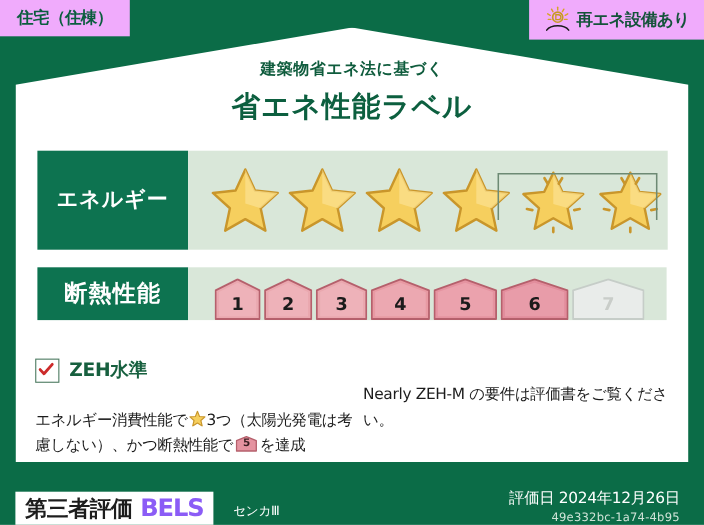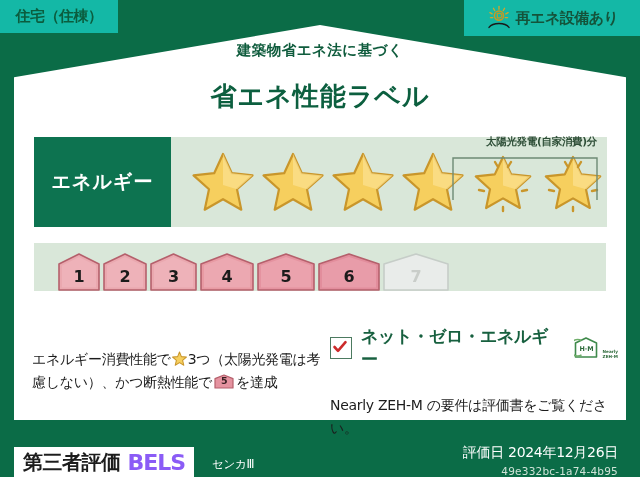--- a/index.html
+++ b/index.html
@@ -6,44 +6,44 @@
   body{
     width:640px;height:477px;overflow:hidden;
     background:#0a6b46;
     font-family:"DejaVu Sans","Liberation Sans",sans-serif;
     -webkit-font-smoothing:antialiased;
   }
   #label-root{position:relative;width:640px;height:477px;background:#0b6c47;}
 
   
   .corner-badge{
-    position:absolute;background:#14b8a6;display:flex;align-items:center;
+    position:absolute;background:#f0abfc;display:flex;align-items:center;
     justify-content:center;z-index:30;
   }
   #badge-left{left:0;top:0;width:118px;height:33px;}
   #badge-left .txt{
     font-size:15px;font-weight:bold;color:#0b5d3e;letter-spacing:-0.5px;
   }
-  #badge-right{right:0;top:0;width:176px;height:36px;gap:4px;}
+  #badge-right{right:0;top:0;width:159px;height:36px;gap:4px;}
   #badge-right .txt{
     font-size:15px;font-weight:bold;color:#14533a;letter-spacing:-0.5px;
   }
   .sun-ico{width:26px;height:26px;flex:0 0 26px;position:relative;top:0;}
 
   
   #panel{
     position:absolute;left:14px;top:25px;width:612px;height:395px;
     background:#ffffff;
     clip-path:polygon(0% 13.2%, 50% 0%, 100% 13.2%, 100% 100%, 0% 100%);
     z-index:10;
   }
 
   
   #title-sub{
-    position:absolute;left:0;right:0;top:41px;text-align:center;
+    position:absolute;left:0;right:0;top:53px;text-align:center;
     font-size:14.5px;font-weight:bold;color:#0f5c3d;letter-spacing:0.5px;z-index:20;
   }
   #title-main{
     position:absolute;left:0;right:0;top:79px;text-align:center;
     font-size:26px;font-weight:bold;color:#0c5f3f;letter-spacing:1px;z-index:20;
   }
 
   
   .row{position:absolute;display:flex;align-items:stretch;z-index:20;}
   #row-energy{left:34px;top:137px;width:572px;height:90px;}
@@ -224,28 +224,30 @@
               <g fill="none" stroke="#c9962b" stroke-width="2.4" stroke-linecap="round">
                 <path d="M26,13 l3,5"></path>
                 <path d="M42,13 l-3,5"></path>
                 <path d="M10,41 l5,1"></path>
                 <path d="M58,41 l-5,1"></path>
                 <path d="M34,62 l0,-4"></path>
               </g>
             </svg>
         </div>
       </div>
-      <div id="solar-cap">太陽光発電(自家消費)分</div>
       <svg id="solar-bracket" viewBox="0 0 148 62" preserveAspectRatio="none">
         <path d="M2,58 L2,16 L146,16 L146,58" fill="none" stroke="#6d8a74" stroke-width="1.4"></path>
       </svg>
     </div>
   </div>
 
   <div class="row" id="row-insul">
+    <div class="row-label">
+      <span>断熱性能</span>
+    </div>
     <div class="row-body">
       <div id="ins-badges">
         <div class="hbadge" style="width:42px">
           <svg viewBox="0 0 42 38" preserveAspectRatio="none">
               <polygon points="21,1 41,11 41,37 1,37 1,11" fill="#eaa8af" stroke="#b5606c" stroke-width="1.6" stroke-linejoin="round"></polygon>
               <polygon points="21,4 38,12.5 38,34.5 4,34.5 4,12.5" fill="#f0b9c0" opacity="0.6"></polygon>
             </svg>
           <span>1</span>
         </div>
         <div class="hbadge" style="width:44px">
@@ -287,46 +289,36 @@
           <svg viewBox="0 0 66 38" preserveAspectRatio="none">
               <polygon points="33,1 65,11 65,37 1,37 1,11" fill="#e9ecea" stroke="#c6cdc8" stroke-width="1.6" stroke-linejoin="round"></polygon>
             </svg>
           <span>7</span>
         </div>
       </div>
     </div>
   </div>
 
   <div class="col" id="col-left">
-    <div class="col-body"><span>エネルギー消費性能で</span><span class="inline-star"><svg viewBox="0 0 16 16">
-            <polygon points="8,1 10,6 15.4,6.4 11.3,9.9 12.6,15.2 8,12.4 3.4,15.2 4.7,9.9 0.6,6.4 6,6" fill="#f6cf5e" stroke="#c9962b" stroke-width="1.1" stroke-linejoin="round"></polygon>
-          </svg></span><span>3つ（太陽光発電は考慮しない）、かつ断熱性能で</span><span class="inline-badge"><svg viewBox="0 0 20 15" preserveAspectRatio="none">
-            <polygon points="10,1 19,4.6 19,14 1,14 1,4.6" fill="#e593a0" stroke="#b5606c" stroke-width="1.2" stroke-linejoin="round"></polygon>
-          </svg><i>5</i></span><span>を達成</span></div>
-  </div>
-
-  <div class="col" id="col-right">
     <div class="col-head">
       <span class="chk">
         <svg viewBox="0 0 16 16">
             <path d="M2.5,8 L6,11.8 L13.5,3.2" fill="none" stroke="#cc2b2b" stroke-width="2.6" stroke-linecap="round" stroke-linejoin="round"></path>
           </svg>
       </span>
-      <span class="col-title">ネット・ゼロ・エネルギー</span>
-      <span id="zehm-logo">
-        <svg viewBox="0 0 44 26">
-          <path d="M12,3 L22.5,8 L22.5,22 L1.5,22 L1.5,8 Z" fill="#ffffff" stroke="#3f8a4c" stroke-width="1.6" stroke-linejoin="round"></path>
-          <path d="M7.5,5.5 A8.2,8.2 0 1 0 7.5,20" fill="none" stroke="#6fae6a" stroke-width="1.5"></path>
-          <text x="12.5" y="16" font-size="6.4" font-weight="bold" fill="#2f6b3c" text-anchor="middle" font-family="DejaVu Sans, sans-serif">H·M</text>
-        </svg>
-        <span class="lbl">
-          <span>Nearly</span><br><span>ZEH-M</span>
-        </span>
-      </span>
-    </div>
+      <span class="col-title">ZEH水準</span>
+    </div>
+    <div class="col-body"><span>エネルギー消費性能で</span><span class="inline-star"><svg viewBox="0 0 16 16">
+            <polygon points="8,1 10,6 15.4,6.4 11.3,9.9 12.6,15.2 8,12.4 3.4,15.2 4.7,9.9 0.6,6.4 6,6" fill="#f6cf5e" stroke="#c9962b" stroke-width="1.1" stroke-linejoin="round"></polygon>
+          </svg></span><span>3つ（太陽光発電は考慮しない）、かつ断熱性能で</span><span class="inline-badge"><svg viewBox="0 0 20 15" preserveAspectRatio="none">
+            <polygon points="10,1 19,4.6 19,14 1,14 1,4.6" fill="#e593a0" stroke="#b5606c" stroke-width="1.2" stroke-linejoin="round"></polygon>
+          </svg><i>5</i></span><span>を達成</span></div>
+  </div>
+
+  <div class="col" id="col-right">
     <div class="col-body">Nearly ZEH-M の要件は評価書をご覧ください。</div>
   </div>
 
   <div id="footer">
     <div id="bels-box">
       <span id="bels-jp">第三者評価</span>
       <span id="bels-en">BELS</span>
     </div>
     <div id="bels-note">センカⅢ</div>
     <div id="eval-date">評価日 2024年12月26日</div>

